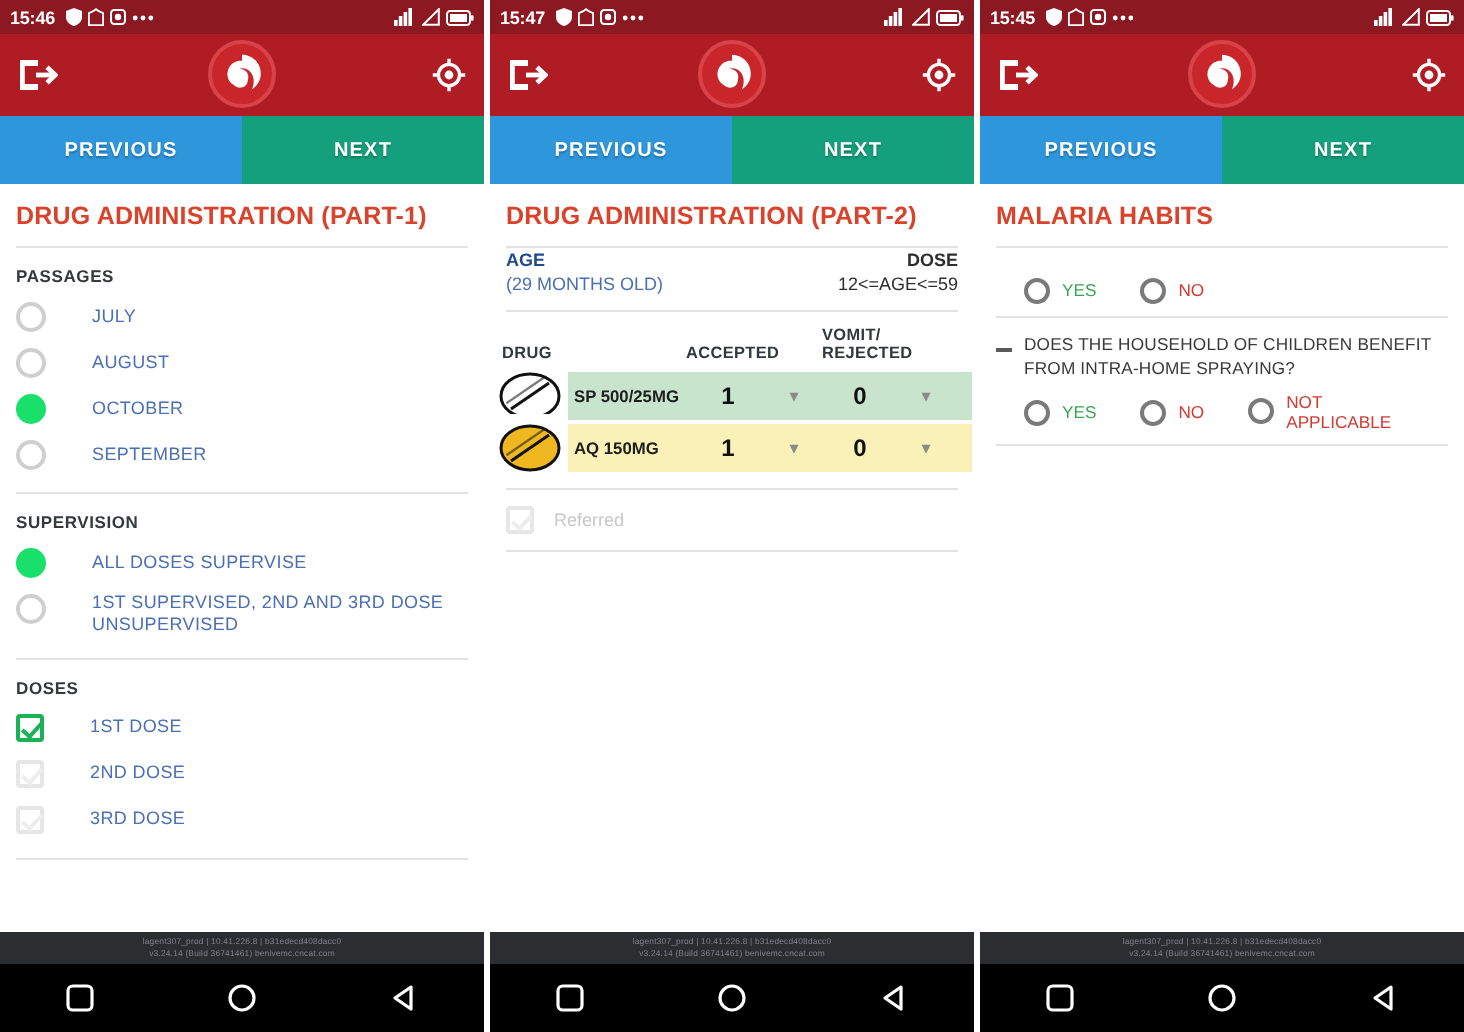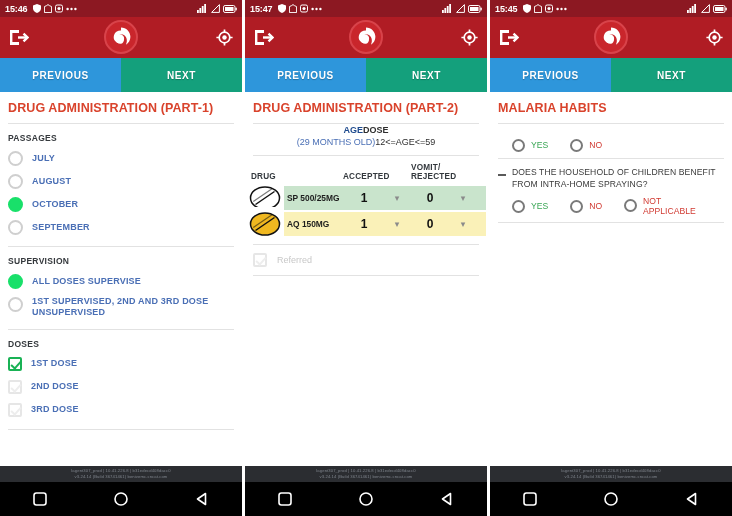--- a/index.html
+++ b/index.html
@@ -92,24 +92,23 @@
   .hr { height: 1px; background: #e2e2e2; margin: 0 8px; }
 
   .section-label {
     font-size: 8.5px; font-weight: bold;
     color: #35393d; letter-spacing: 0.3px;
     padding: 9px 8px 4px 8px;
   }
 
   .opt-row {
     display: flex; align-items: center;
-    padding: 3px 8px; gap: 9px;
+    padding: 3px 8px; gap: 23px;
     min-height: 23px;
     cursor: pointer;
-    font-weight: bold;
   }
   .radio {
     width: 15px; height: 15px; flex: 0 0 15px;
     border-radius: 50%;
     border: 2px solid #cfcfcf;
     background: #ffffff;
   }
   .radio.on { background: #19e06a; border-color: #19e06a; }
   .opt-label {
     font-size: 9px; color: #4a6fb5;
@@ -140,21 +139,21 @@
     transform: rotate(42deg);
   }
 
   
   .p2-prompt {
     font-size: 8.6px; color: #4a4a4a;
     letter-spacing: 0.2px;
     padding: 8px 8px 3px 8px;
   }
   .p2-agerow {
-    display: flex; justify-content: center;
+    display: flex; justify-content: space-between;
     padding: 1px 8px;
     font-size: 9px; font-weight: bold;
     color: #1f4b8e;
   }
   .p2-agerow .right { color: #2e2e2e; }
   .p2-agerow.sub { font-weight: normal; color: #4a6fb5; }
   .p2-agerow.sub .right { color: #2e2e2e; font-weight: normal; }
 
   .drug-head {
     display: flex; align-items: flex-end;

